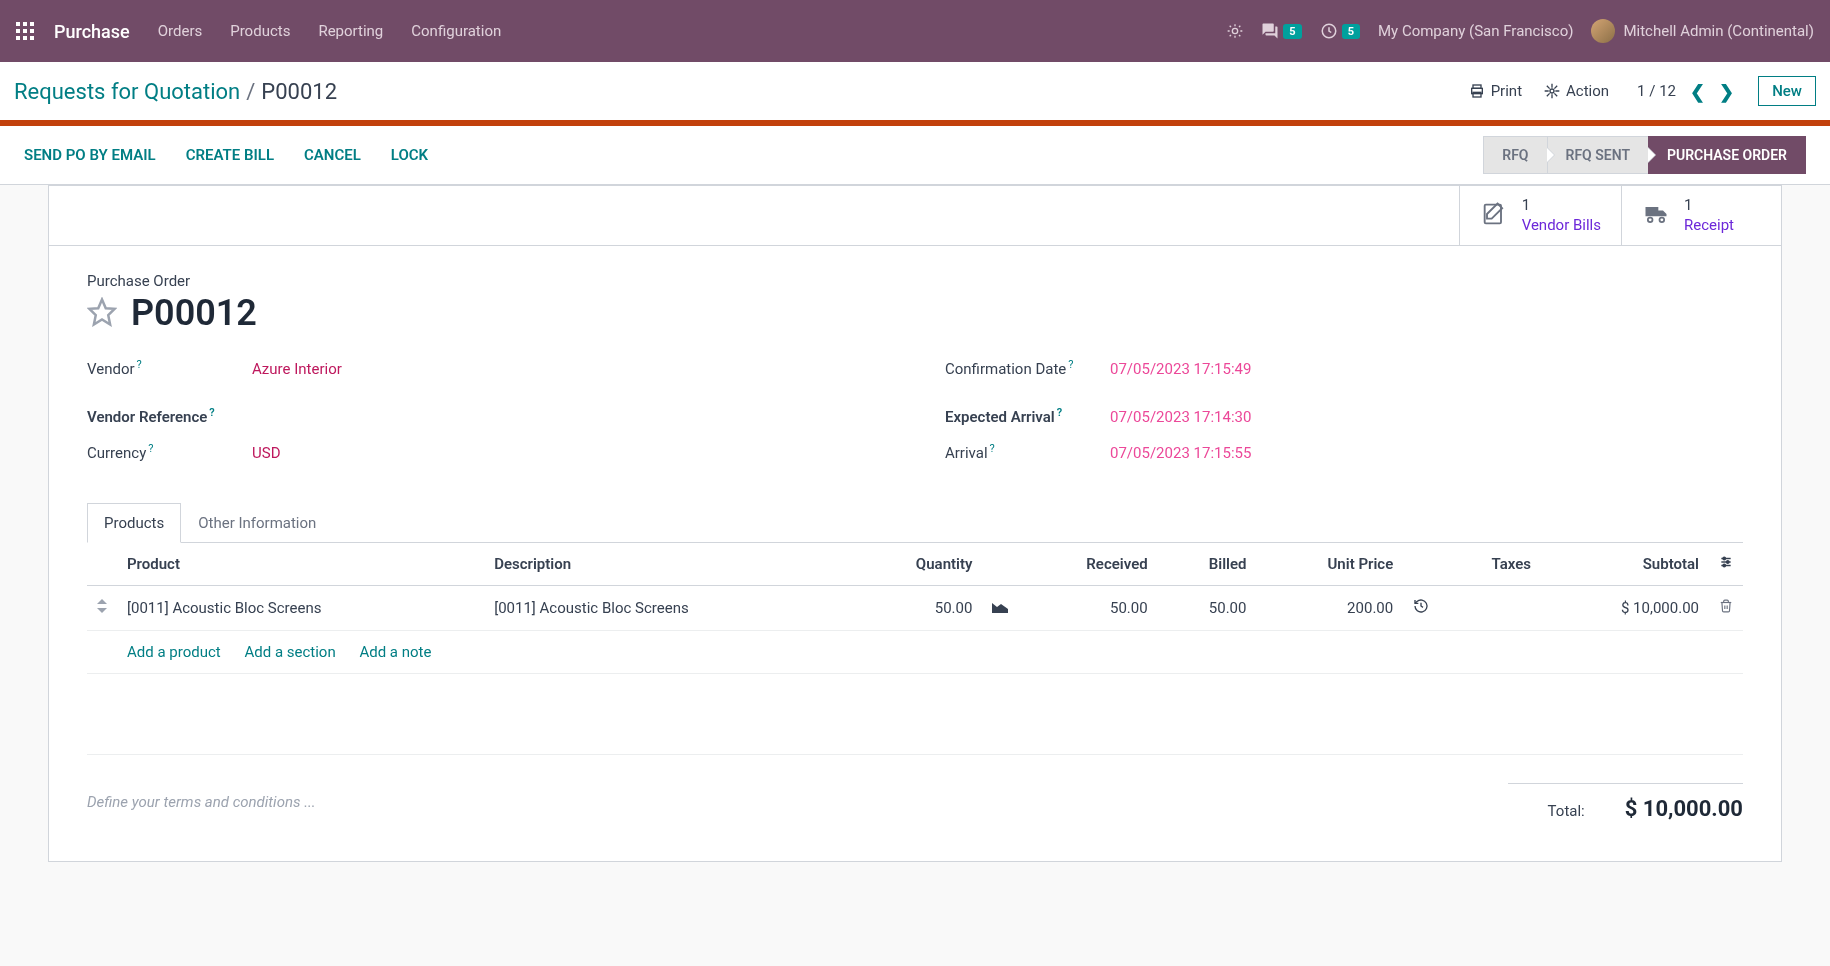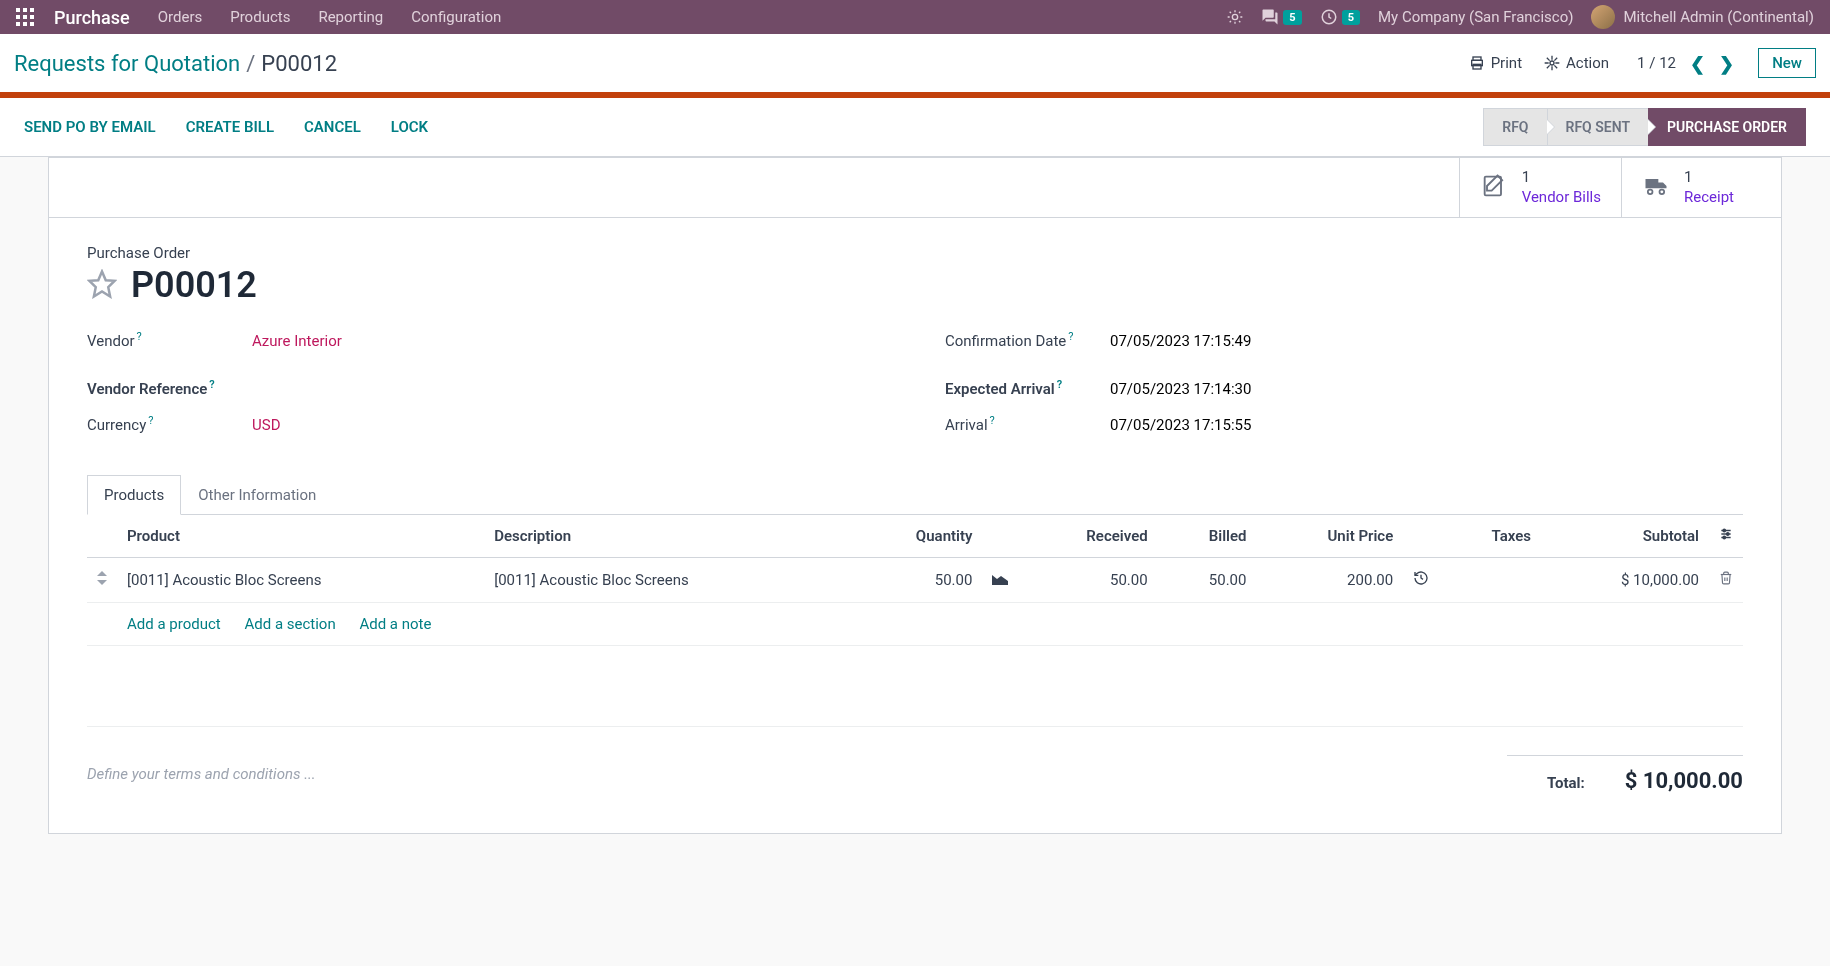--- a/index.html
+++ b/index.html
@@ -1,18 +1,18 @@
 <!DOCTYPE html>
 <html><head>
 <meta charset="utf-8">
 <style>
 * { box-sizing: border-box; margin: 0; padding: 0; font-family: -apple-system, BlinkMacSystemFont, "Segoe UI", Roboto, sans-serif; }
 body { background: #f9f9f9; font-size: 14px; color: #374151; }
 
-.topnav { background: #714b67; color: #fff; display: flex; align-items: center; height: 34px; padding: 0 16px; }
+.topnav { background: #714b67; color: #fff; display: flex; align-items: center; height: 62px; padding: 0 16px; }
 .topnav .apps-icon { width: 18px; height: 18px; margin-right: 20px; cursor: pointer; }
 .topnav .brand { font-size: 18px; font-weight: 500; margin-right: 28px; cursor: pointer; }
 .topnav .menu-item { color: #e0d1db; font-size: 15px; margin-right: 28px; cursor: pointer; }
 .topnav .spacer { flex: 1; }
 .topnav .right-item { margin-left: 18px; cursor: pointer; display: flex; align-items: center; font-size: 15px; color: #e0d1db; }
 .topnav .badge { background: #00a09d; color: #fff; font-size: 11px; padding: 1px 6px; border-radius: 3px; margin-left: 4px; font-weight: bold; }
 .topnav .avatar { width: 24px; height: 24px; border-radius: 50%; background: linear-gradient(135deg,#d4a574,#8b6f47); margin-right: 8px; display: inline-block; }
 
 .crumbs { background: #fff; display: flex; align-items: center; padding: 14px 14px; border-bottom: 6px solid #c2410c; }
 .crumbs .bc-link { color: #017e84; font-size: 22px; cursor: pointer; }
@@ -46,41 +46,41 @@
 .form-label-top { font-size: 15px; color: #374151; margin-bottom: 2px; }
 .title-row { display: flex; align-items: center; margin-bottom: 24px; }
 .title-row .star { color: #9ca3af; margin-right: 14px; cursor: pointer; }
 .title-row h1 { font-size: 36px; font-weight: 600; color: #1f2937; }
 
 .field-grid { display: grid; grid-template-columns: 1fr 1fr; gap: 0 60px; }
 .field-row { display: grid; grid-template-columns: 165px 1fr; align-items: baseline; margin-bottom: 16px; }
 .field-label { font-size: 15px; color: #374151; }
 .field-label.bold { font-weight: 600; margin-top: 12px; }
 .field-label .q { color: #017e84; font-size: 11px; vertical-align: super; margin-left: 2px; cursor: pointer; }
-.field-value { font-size: 15px; color: #000000; }
+.field-value { font-size: 15px; color: #ec4899; }
 .field-value.link { color: #be185d; cursor: pointer; }
 
 .tabs { margin-top: 24px; border-bottom: 1px solid #d1d5db; display: flex; }
 .tab { padding: 10px 16px; font-size: 15px; color: #6b7280; cursor: pointer; border: 1px solid transparent; border-bottom: none; position: relative; top: 1px; }
 .tab.active { color: #374151; border-color: #d1d5db; background: #fff; border-bottom: 1px solid #fff; }
 
 .ptable { width: 100%; border-collapse: collapse; }
 .ptable th { text-align: left; padding: 12px 10px; font-size: 15px; font-weight: 600; color: #374151; border-bottom: 1px solid #d1d5db; }
 .ptable th.right, .ptable td.right { text-align: right; }
 .ptable td { padding: 12px 10px; font-size: 15px; border-bottom: 1px solid #eceeef; }
 .drag-handle { color: #9ca3af; cursor: grab; }
 .mini-icon { color: #374151; cursor: pointer; }
 .trash { color: #6b7280; cursor: pointer; }
 .add-links { padding: 14px 10px; }
 .add-links a { color: #017e84; margin-right: 20px; cursor: pointer; font-size: 15px; }
 
 .footer-area { display: flex; justify-content: space-between; align-items: center; padding: 28px 0 0; border-top: 1px solid #eceeef; margin-top: 80px; }
 .terms { color: #9ca3af; font-size: 15px; font-style: italic; }
 .total-line { display: flex; align-items: baseline; border-top: 1px solid #d1d5db; padding-top: 12px; }
-.total-label { font-size: 15px; font-weight: 700; margin-right: 40px; margin-left: 40px; }
+.total-label { font-size: 15px; font-weight: 400; margin-right: 40px; margin-left: 40px; }
 .total-value { font-size: 22px; font-weight: 700; color: #1f2937; }
 
 </style>
 </head>
 <body>
 
 <div class="topnav">
   <span class="apps-icon">
     <svg width="18" height="18" viewBox="0 0 18 18" fill="#fff">
         <rect x="0" y="0" width="4" height="4"></rect>

